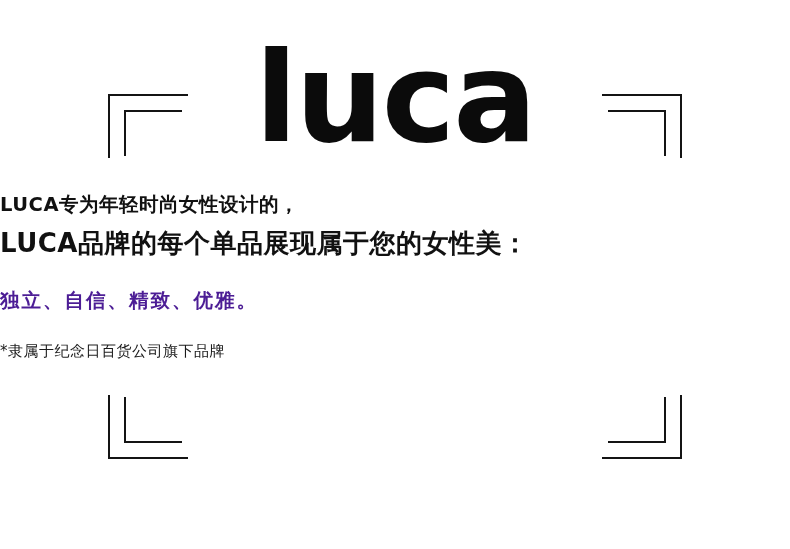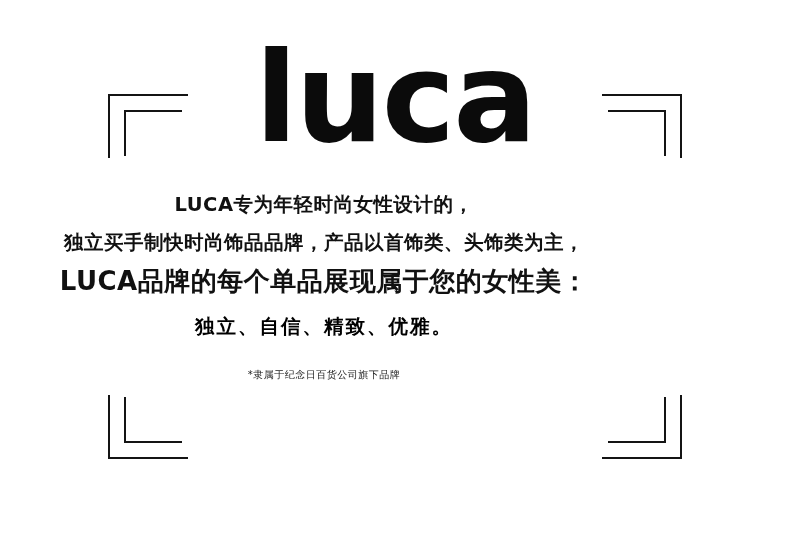--- a/index.html
+++ b/index.html
@@ -101,48 +101,48 @@
     letter-spacing: -2px;
     color: #0b0b0b;
   }
 
   
   .copy-block {
     position: absolute;
     top: 186px;
     left: 0;
     width: 648px;
-    text-align: center;
+    text-align: left;
   }
   .copy-line {
     font-family: "DejaVu Sans", sans-serif;
     font-weight: 700;
     font-size: 19.5px;
     line-height: 38px;
     color: #111111;
     letter-spacing: 0.5px;
     white-space: nowrap;
   }
   .copy-line.emphasis {
     font-size: 26px;
   }
   .tagline {
-    margin-top: 8px;
+    margin-top: 20px;
     font-family: "DejaVu Sans", sans-serif;
     font-weight: 700;
     font-size: 19.5px;
     line-height: 38px;
     letter-spacing: 2px;
-    color: #000000;
+    color: #4c1d95;
   }
   .footnote {
     margin-top: 22px;
     font-family: "DejaVu Sans", sans-serif;
     font-weight: 400;
-    font-size: 10px;
+    font-size: 15px;
     letter-spacing: 0.5px;
     color: #1a1a1a;
   }
 </style>
 </head>
 <body>
 
 <div class="poster">
 
   <div class="corner corner-tl">
@@ -155,19 +155,18 @@
     <div class="corner-inner"></div>
   </div>
   <div class="corner corner-br">
     <div class="corner-inner"></div>
   </div>
 
   <div class="brand-wordmark">luca</div>
 
   <div class="copy-block">
     <div class="copy-line">LUCA专为年轻时尚女性设计的，</div>
-    <div class="copy-line">独立买手制快时尚饰品品牌，产品以首饰类、头饰类为主，</div>
     <div class="copy-line emphasis">LUCA品牌的每个单品展现属于您的女性美：</div>
     <div class="tagline">独立、自信、精致、优雅。</div>
     <div class="footnote">*隶属于纪念日百货公司旗下品牌</div>
   </div>
 
 </div>
 
 </body></html>

